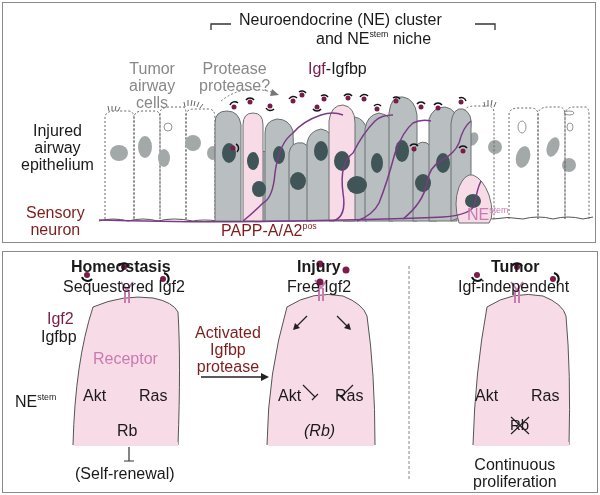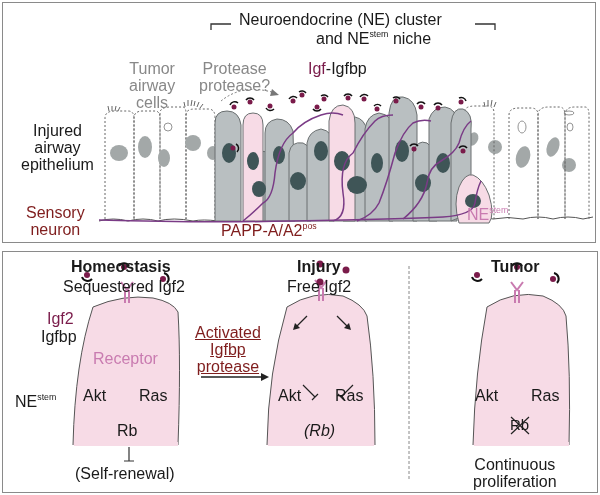--- a/index.html
+++ b/index.html
@@ -261,33 +261,34 @@
   <div class="lbl f16 dark" style="left:60px; top:27px;">Sequestered Igf2</div>
   <div class="lbl f16 maroon" style="left:44px; top:59px;">Igf2</div>
   <div class="lbl f16 dark" style="left:38px; top:77px;">Igfbp</div>
   <div class="lbl f16 pinklbl" style="left:90px; top:99px;">Receptor</div>
   <div class="lbl f16 dark" style="left:12px; top:141px;"><span>NE</span><sup>stem</sup></div>
   <div class="lbl f16 dark" style="left:80px; top:136px;">Akt</div>
   <div class="lbl f16 dark" style="left:136px; top:136px;">Ras</div>
   <div class="lbl f16 dark" style="left:114px; top:171px;">Rb</div>
   <div class="lbl f16 dark" style="left:72px; top:214px;">(Self-renewal)</div>
 
-  <div class="lbl f16 purple" style="left:192px; top:73px;text-decoration:underline;">
+  <div class="lbl f16 purple" style="left:192px; top:73px;">
     <div>Activated</div>
       <div>Igfbp</div>
       <div>protease</div>
   </div>
 
   <div class="lbl f16 bold dark" style="left:294px; top:7px;">Injury</div>
   <div class="lbl f16 dark" style="left:284px; top:27px;">Free Igf2</div>
   <div class="lbl f16 dark" style="left:275px; top:136px;">Akt</div>
   <div class="lbl f16 dark" style="left:332px; top:136px;">Ras</div>
   <div class="lbl f16 dark" style="left:301px; top:171px;font-style:italic;">(Rb)</div>
 
   <div class="lbl f16 bold dark" style="left:488px; top:7px;">Tumor</div>
+  <div class="lbl f16 dark" style="left:455px; top:27px;">Igf-independent</div>
   <div class="lbl f16 dark" style="left:472px; top:136px;">Akt</div>
   <div class="lbl f16 dark" style="left:528px; top:136px;">Ras</div>
   <div class="lbl f15 dark" style="left:507px; top:165px;">Rb</div>
   <div class="lbl f16 dark" style="left:470px; top:205px;">
     <div>Continuous</div>
       <div>proliferation</div>
   </div>
 </div>
 
 </body></html>

